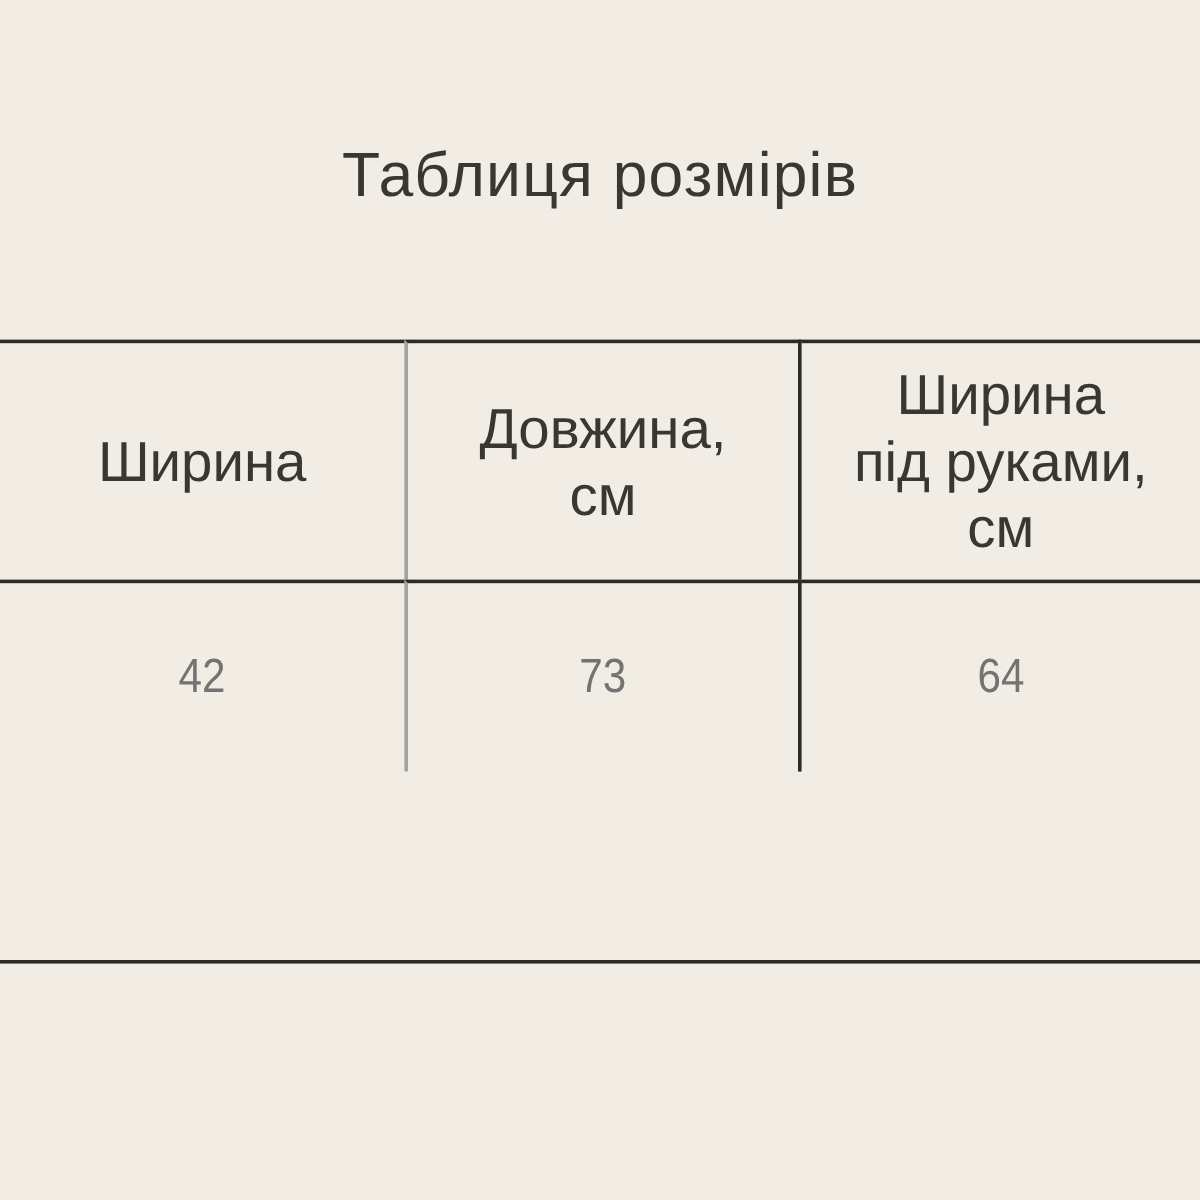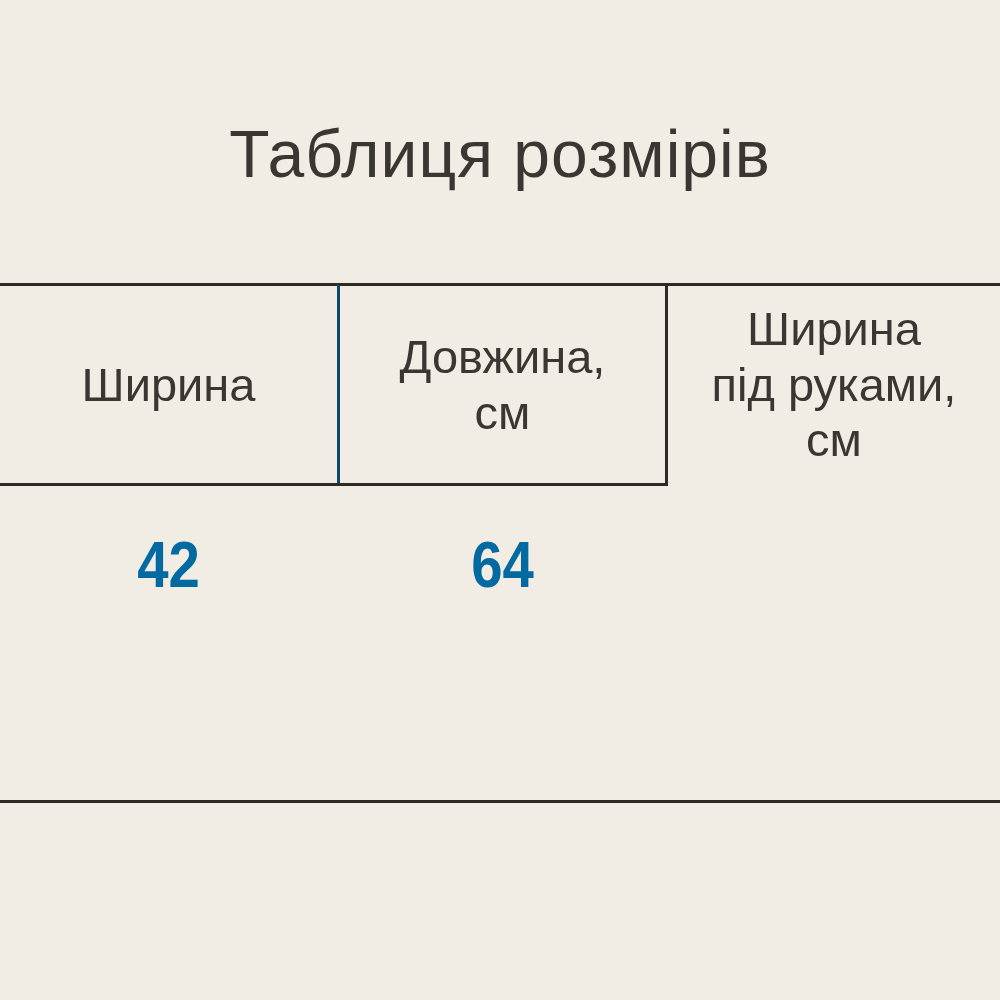--- a/index.html
+++ b/index.html
@@ -19,21 +19,21 @@
     height: 1000px;
     background: #f2ede4;
   }
 
   .title {
     position: absolute;
     top: 116px;
     left: 0;
     width: 1000px;
     text-align: center;
-    font-size: 66px;
+    font-size: 52px;
     font-weight: 500;
     letter-spacing: 1px;
     color: #3a3733;
   }
 
   .size-table {
     position: absolute;
     top: 283px;
     left: 0;
     width: 1000px;
@@ -46,35 +46,35 @@
   .cell {
     display: flex;
     flex-direction: column;
     align-items: center;
     justify-content: center;
     border-top: 3px solid #2e2b26;
     text-align: center;
   }
 
   .cell.mid {
-    border-left: 3px solid #0c4a6e;
+    border-left: 3px solid #a3a3a3;
     border-right: 3px solid #2e2b26;
   }
 
   .header-cell {
     font-size: 47px;
     line-height: 1.18;
     font-weight: 400;
     color: #3a3733;
   }
 
   .value-cell {
-    font-size: 64px;
-    font-weight: 700;
-    color: #0369a1;
+    font-size: 40px;
+    font-weight: 400;
+    color: #737373;
   }
 
   .num {
     display: inline-block;
     transform: scaleX(0.88);
   }
 </style>
 </head>
 <body>
 
@@ -94,18 +94,21 @@
     <div class="cell header-cell">
       <span>Ширина</span>
       <span>під руками,</span>
       <span>см</span>
     </div>
 
     <div class="cell value-cell">
       <span class="num">42</span>
     </div>
 
+    <div class="cell value-cell mid">
+      <span class="num">73</span>
+    </div>
     <div class="cell value-cell">
       <span class="num">64</span>
     </div>
 
   </div>
 </div>
 
 </body></html>

